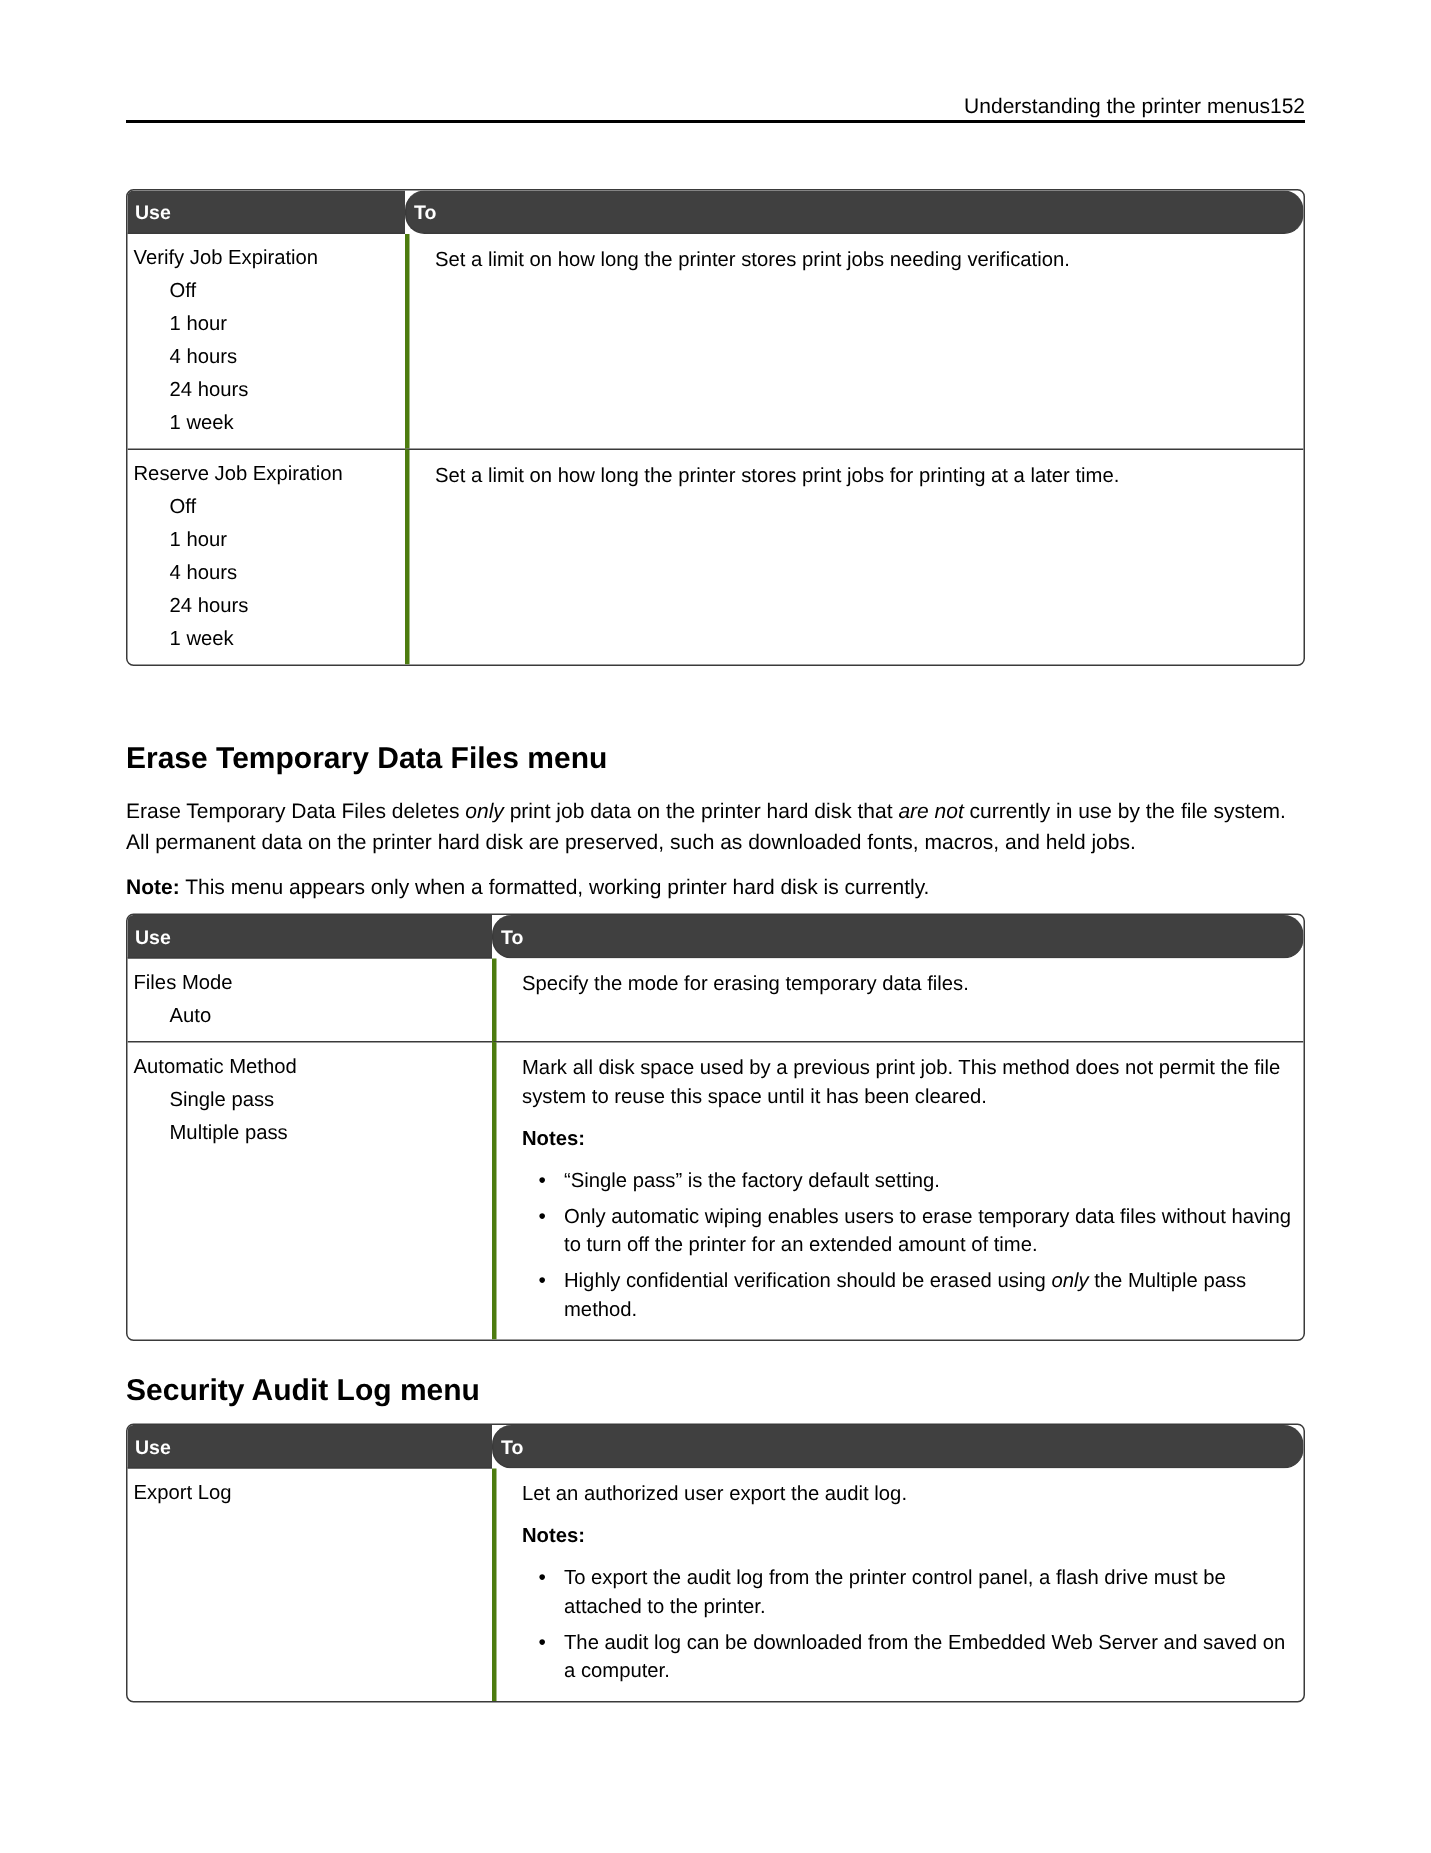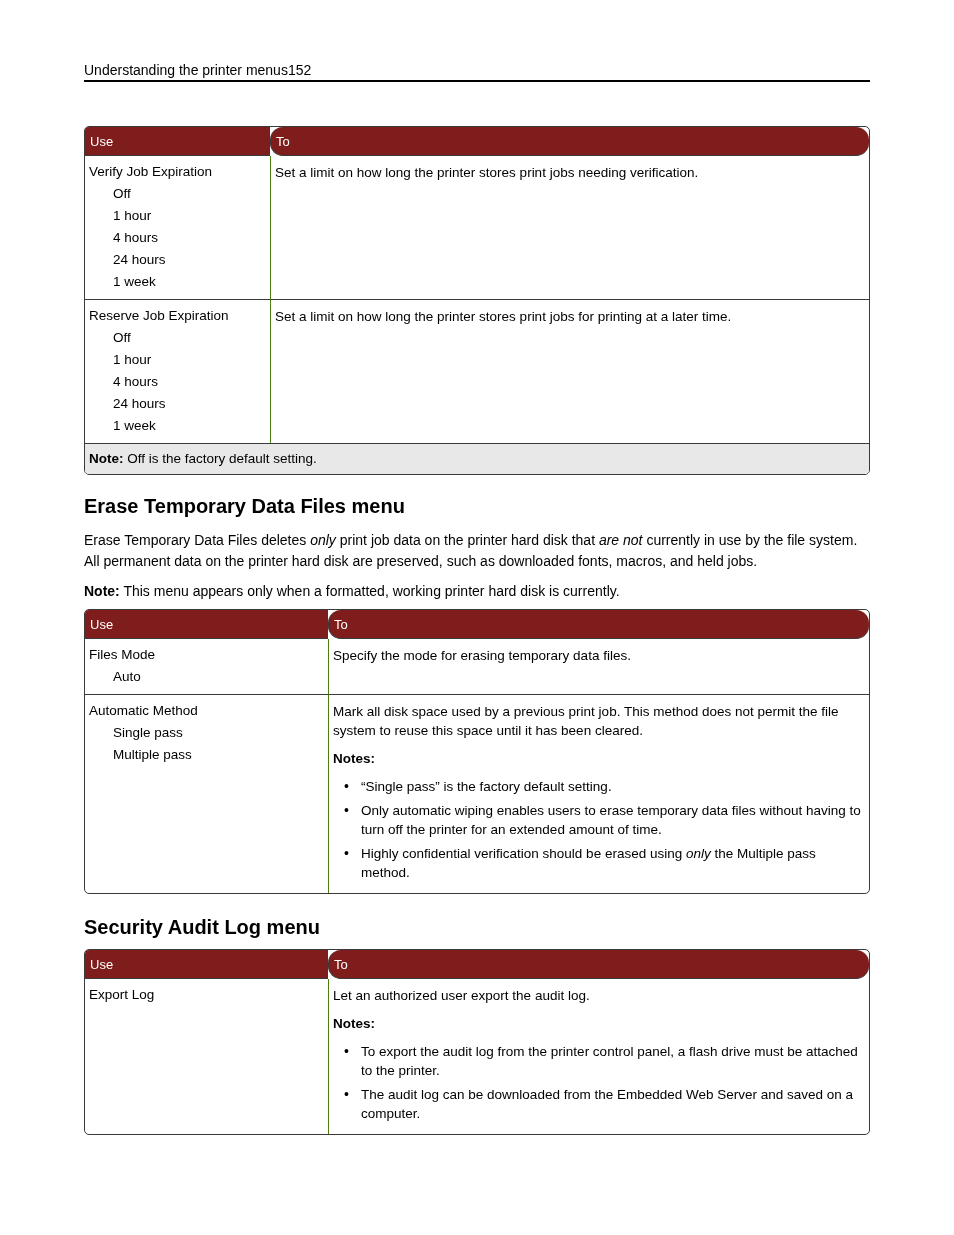--- a/index.html
+++ b/index.html
@@ -1,28 +1,28 @@
 <!DOCTYPE html>
 <html><head>
 <meta charset="utf-8">
 <style>
   * { box-sizing: border-box; margin: 0; padding: 0; }
   html, body { width: 954px; height: 1235px; background: #ffffff; }
   body { font-family: "Liberation Sans", sans-serif; color: #000; font-size: 13.5px; line-height: 19px; position: relative; }
 
   .page { position: absolute; left: 84px; top: 0; width: 786px; }
 
-  .running-header { position: absolute; left: 0; top: 60px; width: 786px; height: 22px; border-bottom: 2px solid #000; display: flex; justify-content: flex-start; font-size: 14px; line-height: 20px; }
+  .running-header { position: absolute; left: 0; top: 60px; width: 786px; height: 22px; border-bottom: 2px solid #000; display: flex; justify-content: flex-end; font-size: 14px; line-height: 20px; }
 
   table.menu { width: 786px; border-collapse: separate; border-spacing: 0; border: 1px solid #3a3a3a; border-radius: 5px; overflow: hidden; }
-  table.menu th { background: #7f1d1d; color: #fff; font-weight: normal; text-align: left; font-size: 13px; padding: 5px 5px 4px 5px; height: 29px; border-bottom: 1px solid #3a3a3a; }
+  table.menu th { background: #404040; color: #fff; font-weight: bold; text-align: left; font-size: 13px; padding: 5px 5px 4px 5px; height: 29px; border-bottom: 1px solid #3a3a3a; }
   table.menu th + th { border-left: 1px solid #3a3a3a; border-radius: 13px; }
   table.menu td { vertical-align: top; padding: 5px 4px 6px 4px; border-top: 1px solid #3a3a3a; }
   table.menu tr:first-child + tr td { border-top: none; }
-  table.menu td + td { border-left: 1px solid #4d7c0f; padding-left: 4px; }
+  table.menu td + td { border-left: 3px solid #4d7c0f; padding-left: 17px; }
   .use-title { font-weight: normal; line-height: 22px; }
   .use-opt { padding-left: 24px; line-height: 22px; }
   .to-text { line-height: 19px; }
   td.to-cell .to-text:first-child { margin-top: 2px; }
   .notes-label { font-weight: bold; margin-top: 9px; line-height: 19px; }
   ul.bullets { list-style: none; margin-top: 9px; }
   ul.bullets li { position: relative; padding-left: 28px; line-height: 19px; margin-bottom: 5px; }
   ul.bullets li::before { content: "\2022"; position: absolute; left: 11px; top: 0; font-size: 14px; }
   .note-row td { background: #e8e8e8; padding: 6px 4px 5px 4px; }
   .bold { font-weight: bold; }
@@ -69,25 +69,20 @@
         <td>
           <div class="use-title">Reserve Job Expiration</div>
           <div class="use-opt">Off</div>
           <div class="use-opt">1 hour</div>
           <div class="use-opt">4 hours</div>
           <div class="use-opt">24 hours</div>
           <div class="use-opt">1 week</div>
         </td>
         <td class="to-cell">
           <div class="to-text">Set a limit on how long the printer stores print jobs for printing at a later time.</div>
-        </td>
-      </tr>
-      <tr class="note-row">
-        <td colspan="2">
-          <span class="bold">Note:</span><span> Off is the factory default setting.</span>
         </td>
       </tr>
     </tbody>
       </table>
   </div>
 
   <h2 class="section" style="top:494px;">Erase Temporary Data Files menu</h2>
 
   <p class="body" style="top:530px;"><span>Erase Temporary Data Files deletes </span><em>only</em><span> print job data on the printer hard disk that </span><em>are not</em><span> currently in use by the file system. All permanent data on the printer hard disk are preserved, such as downloaded fonts, macros, and held jobs.</span></p>
 

